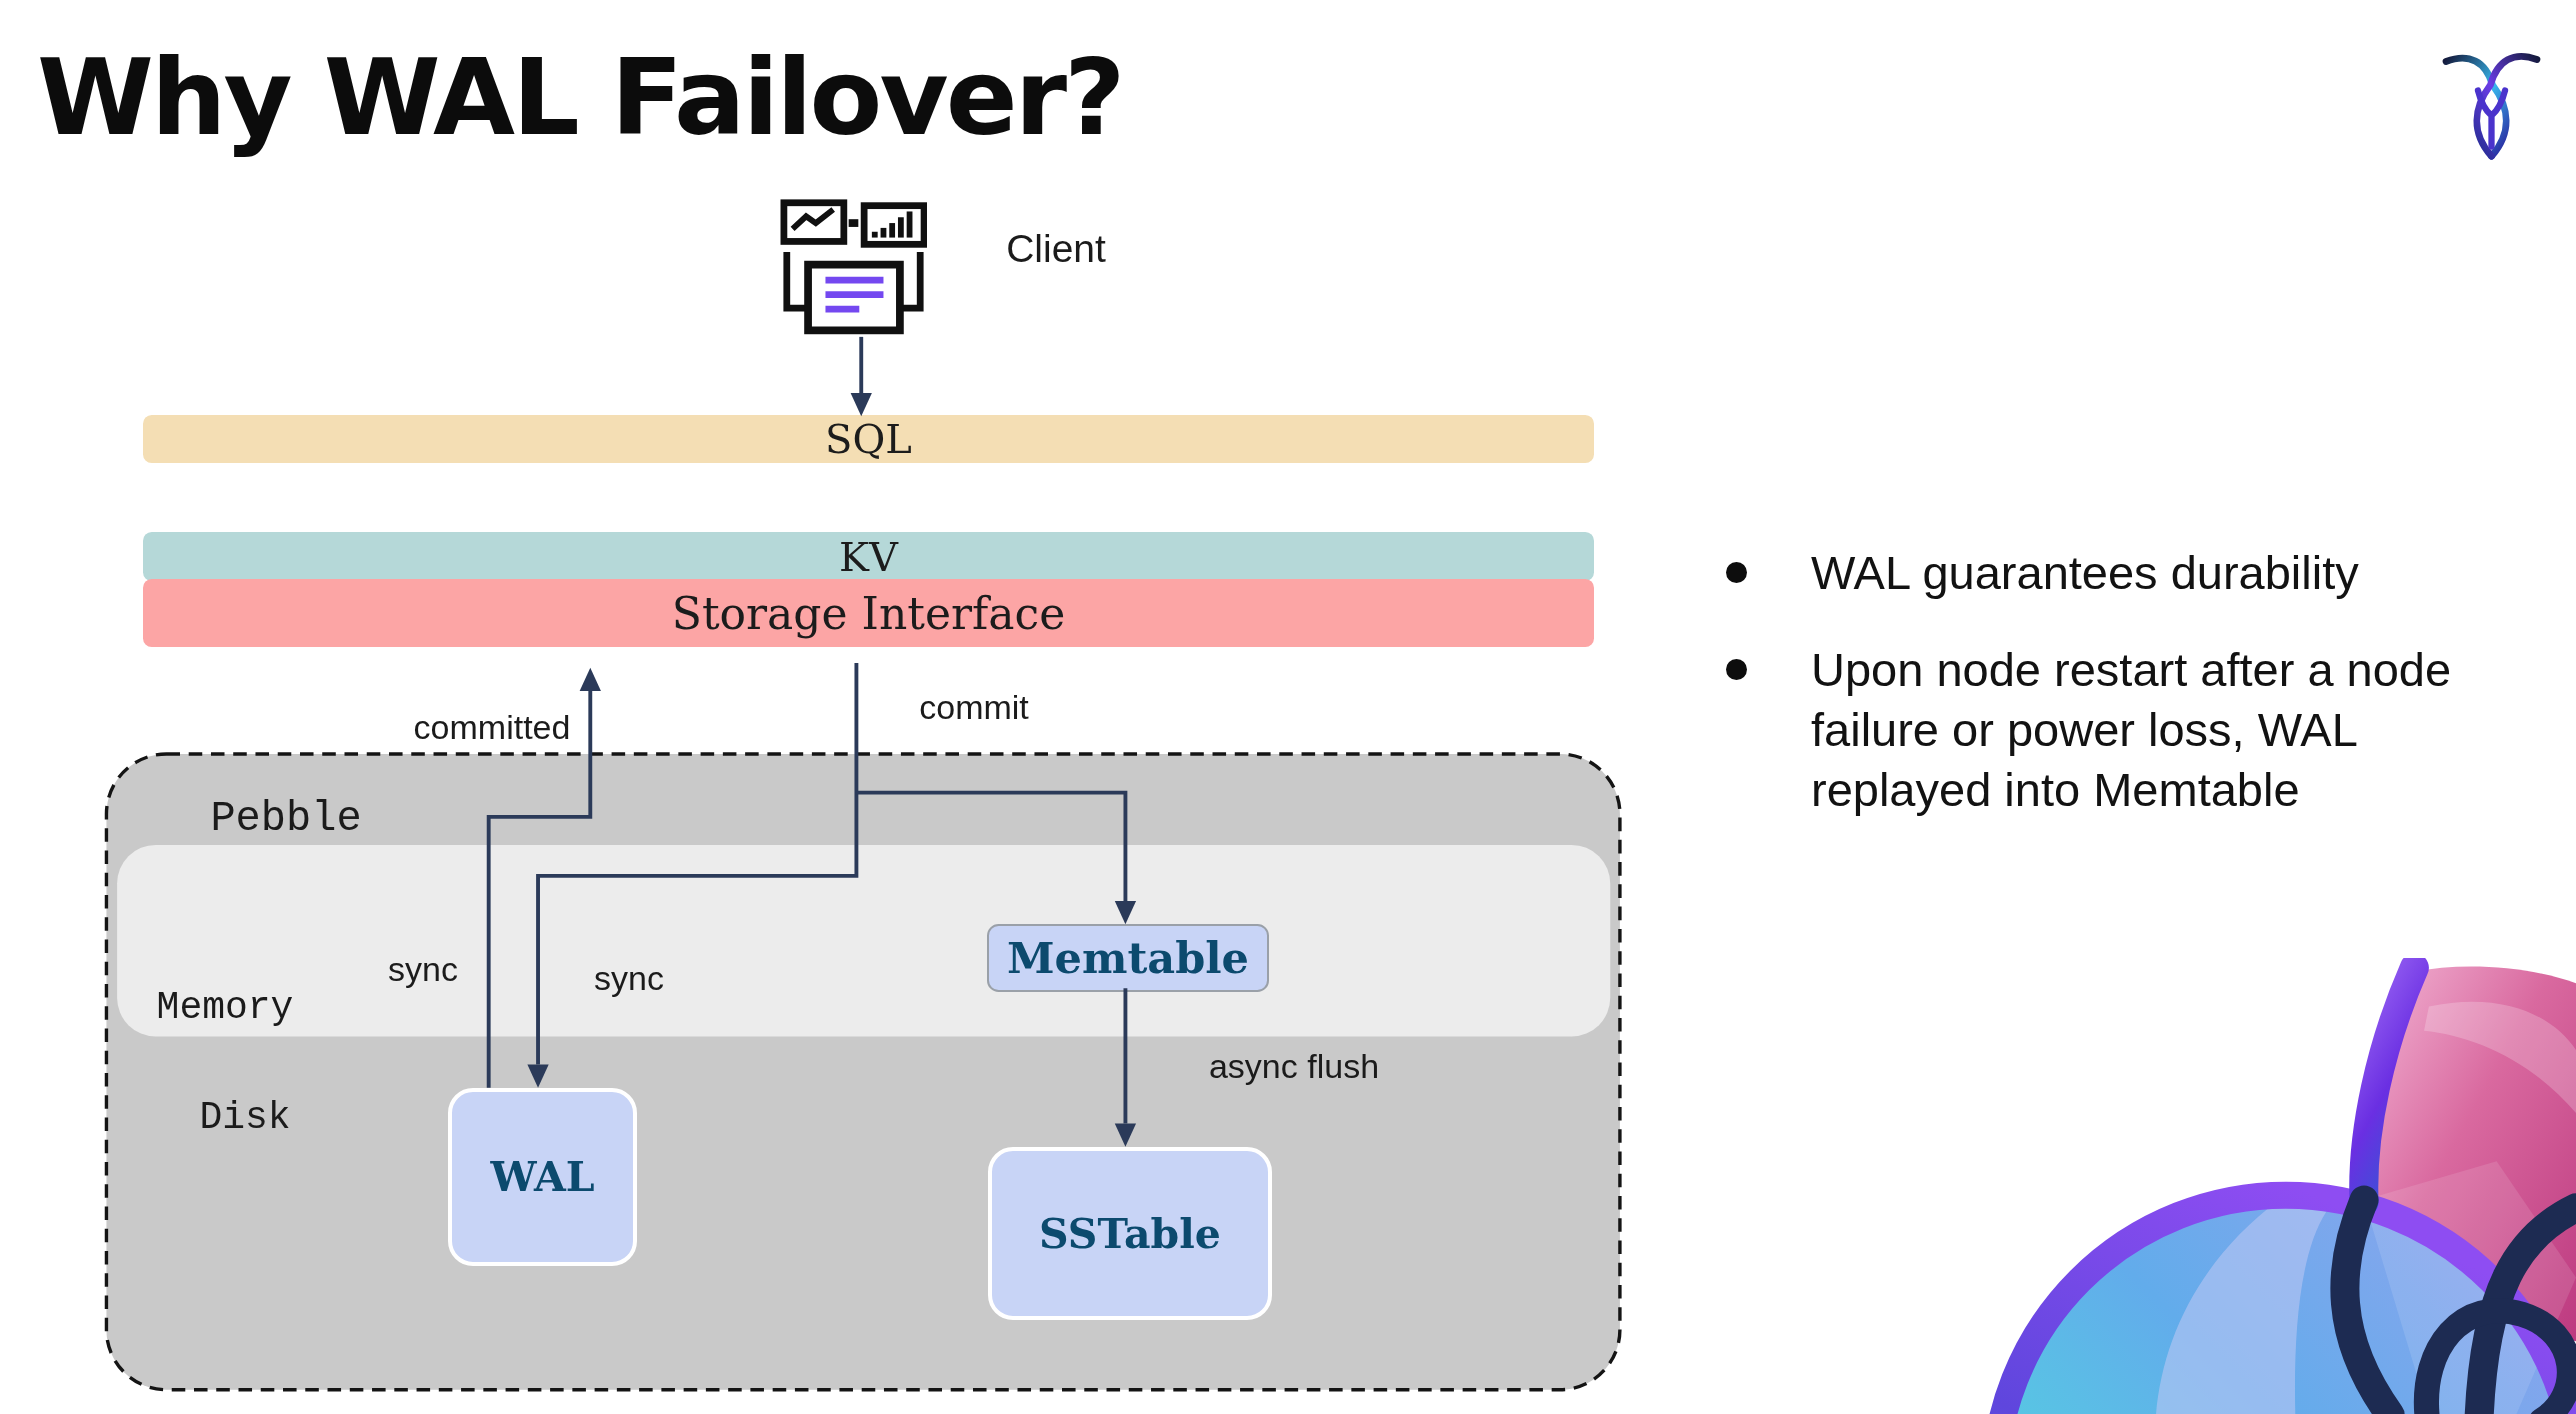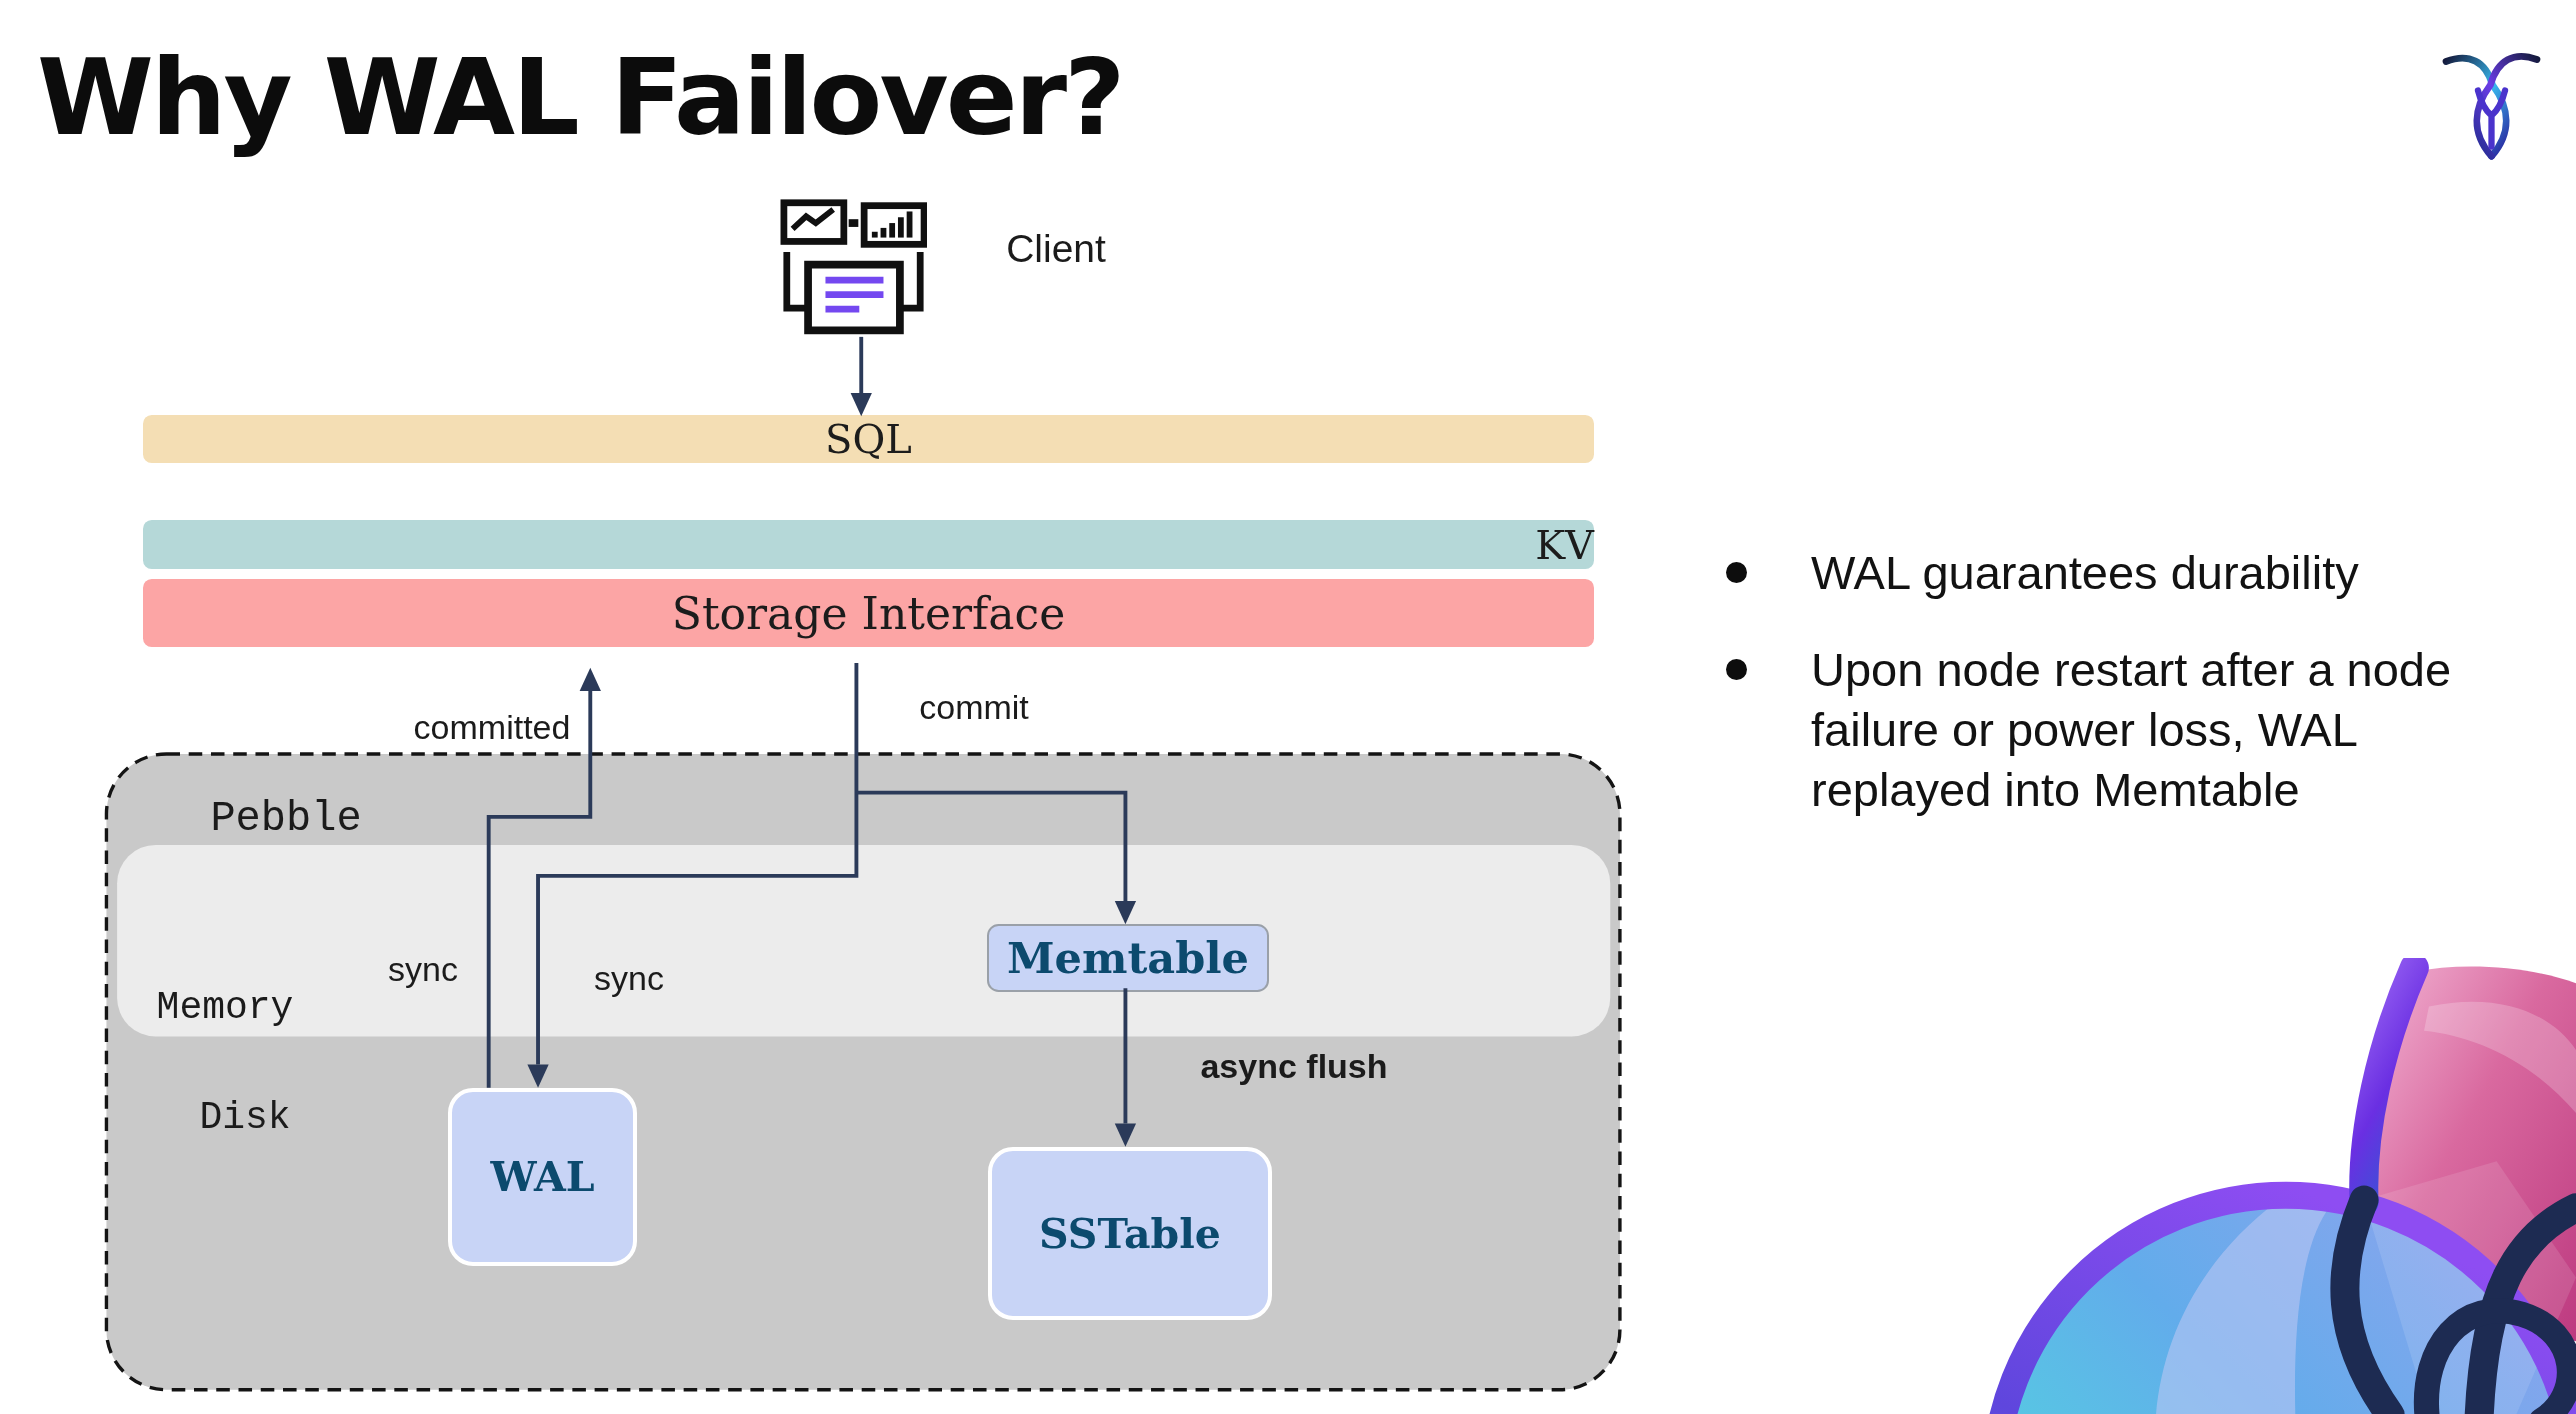--- a/index.html
+++ b/index.html
@@ -5,21 +5,21 @@
   html,body{margin:0;padding:0;background:#ffffff;}
   .slide{position:relative;width:2576px;height:1415px;background:#ffffff;overflow:hidden;
          font-family:"Liberation Sans",sans-serif;}
   .abs{position:absolute;}
   .title{position:absolute;left:37px;top:25px;font-family:"DejaVu Sans",sans-serif;
          font-weight:700;font-size:106px;line-height:145px;letter-spacing:-2.9px;color:#0c0c0c;white-space:nowrap;}
   .layer-bar{position:absolute;left:143px;width:1451px;border-radius:8.7px;
              display:flex;align-items:center;justify-content:center;}
   .layer-bar .bar-label{font-family:"DejaVu Serif",serif;color:#1c1c1c;}
   .bar-sql{top:415px;height:48px;background:#f4deb4;}
-  .bar-kv{top:520px;height:49px;background:#b5d8d8;justify-content:flex-end;}
+  .bar-kv{top:532px;height:49px;background:#b5d8d8;}
   .bar-storage{top:579px;height:68px;background:#fca5a5;}
   .bar-sql .bar-label,.bar-kv .bar-label{font-size:40px;}
   .bar-storage .bar-label{font-size:44px;}
   .center-abs{position:absolute;transform:translate(-50%,-50%);white-space:nowrap;}
   .lbl-sans{font-family:"Liberation Sans",sans-serif;color:#1b1b1b;font-size:34px;}
   .lbl-serif{font-family:Liberation Mono, monospace;color:#1b1b1b;}
   .client-label{font-size:39px;}
   .pebble-label{font-size:42px;}
   .mem-label,.disk-label{font-size:38px;}
   .node-box{position:absolute;display:flex;align-items:center;justify-content:center;
@@ -131,21 +131,21 @@
     <polygon points="1152,1161 1174,1161 1163,1185" fill="#2b3a59" stroke="none"></polygon>
   </svg>
 
   <div class="center-abs lbl-sans" style="left:492px;top:727px;">committed</div>
   <div class="center-abs lbl-sans" style="left:974px;top:707px;">commit</div>
   <div class="center-abs lbl-serif pebble-label" style="left:286px;top:819px;">Pebble</div>
   <div class="center-abs lbl-serif mem-label" style="left:225px;top:1007px;">Memory</div>
   <div class="center-abs lbl-serif disk-label" style="left:245px;top:1117px;">Disk</div>
   <div class="center-abs lbl-sans" style="left:423px;top:969px;">sync</div>
   <div class="center-abs lbl-sans" style="left:629px;top:978px;">sync</div>
-  <div class="center-abs lbl-sans" style="left:1294px;top:1066px;font-weight:bold;">async flush</div>
+  <div class="center-abs lbl-sans" style="left:1294px;top:1066px;">async flush</div>
 
   <div class="bullets">
     <div class="bullet-row">
       <div class="bullet-dot"></div>
       <div class="bullet-text">WAL guarantees durability</div>
     </div>
     <div class="bullet-row">
       <div class="bullet-dot"></div>
       <div class="bullet-text">Upon node restart after a node failure or power loss, WAL replayed into Memtable</div>
     </div>

